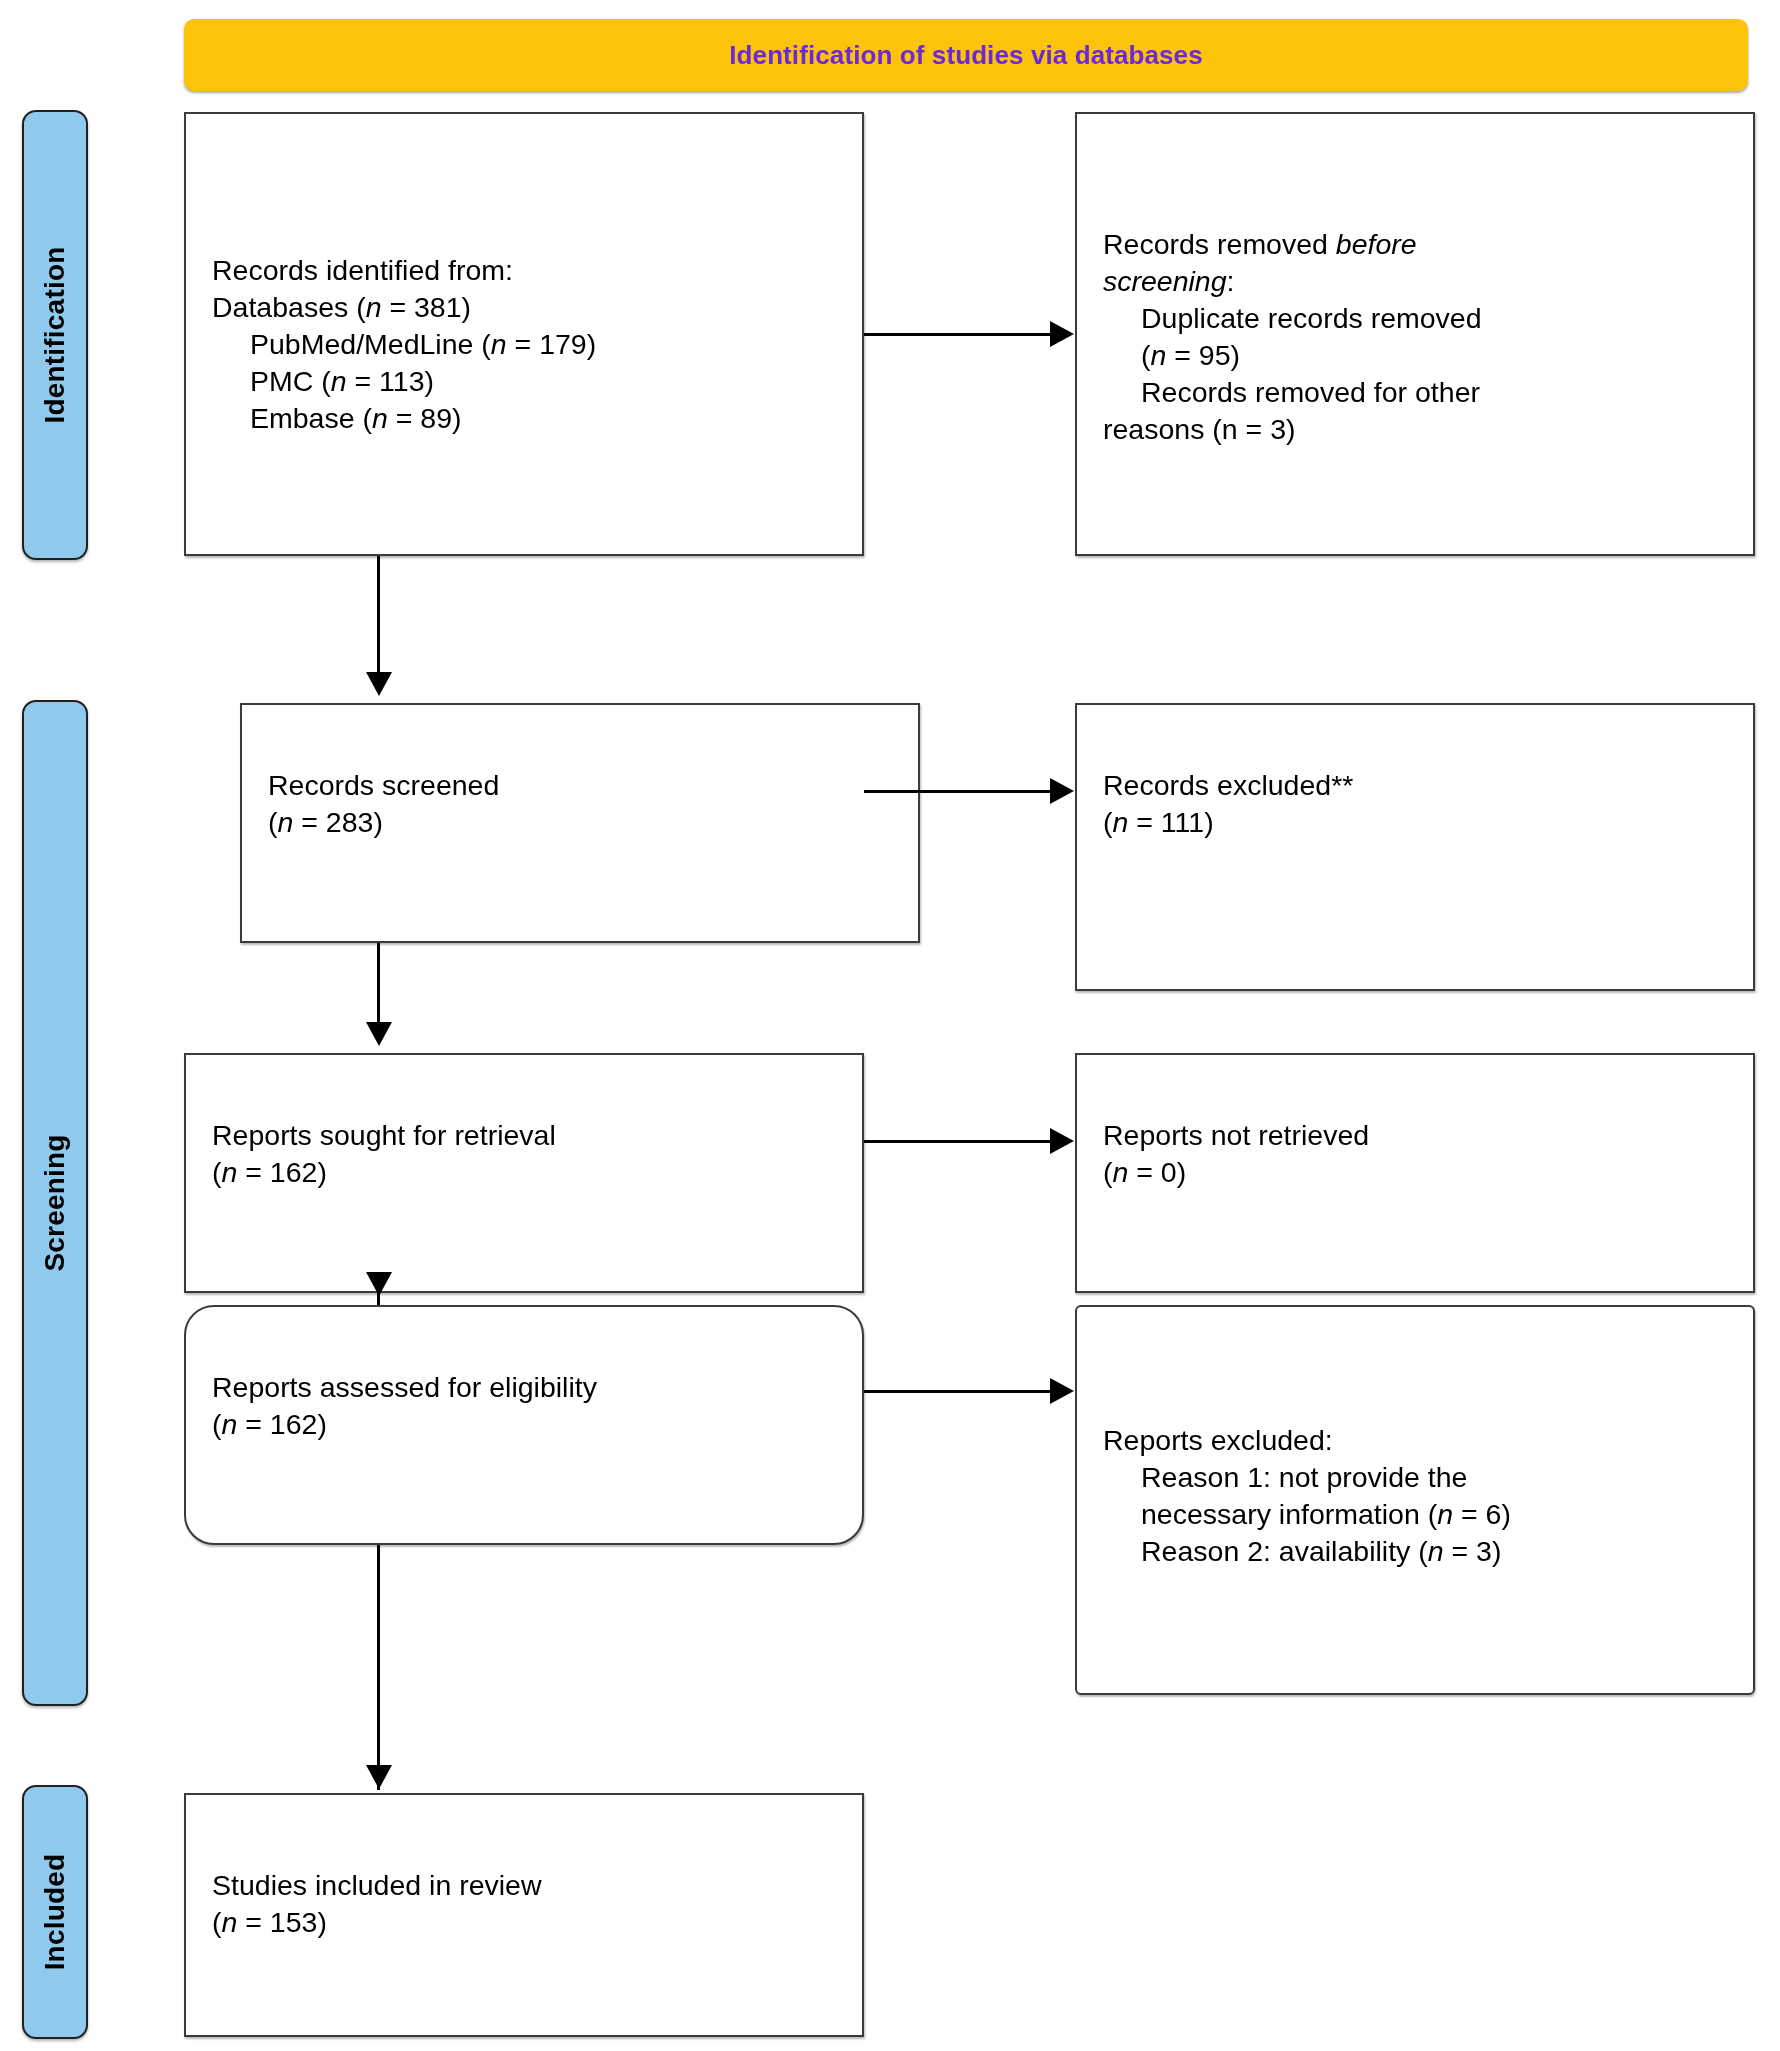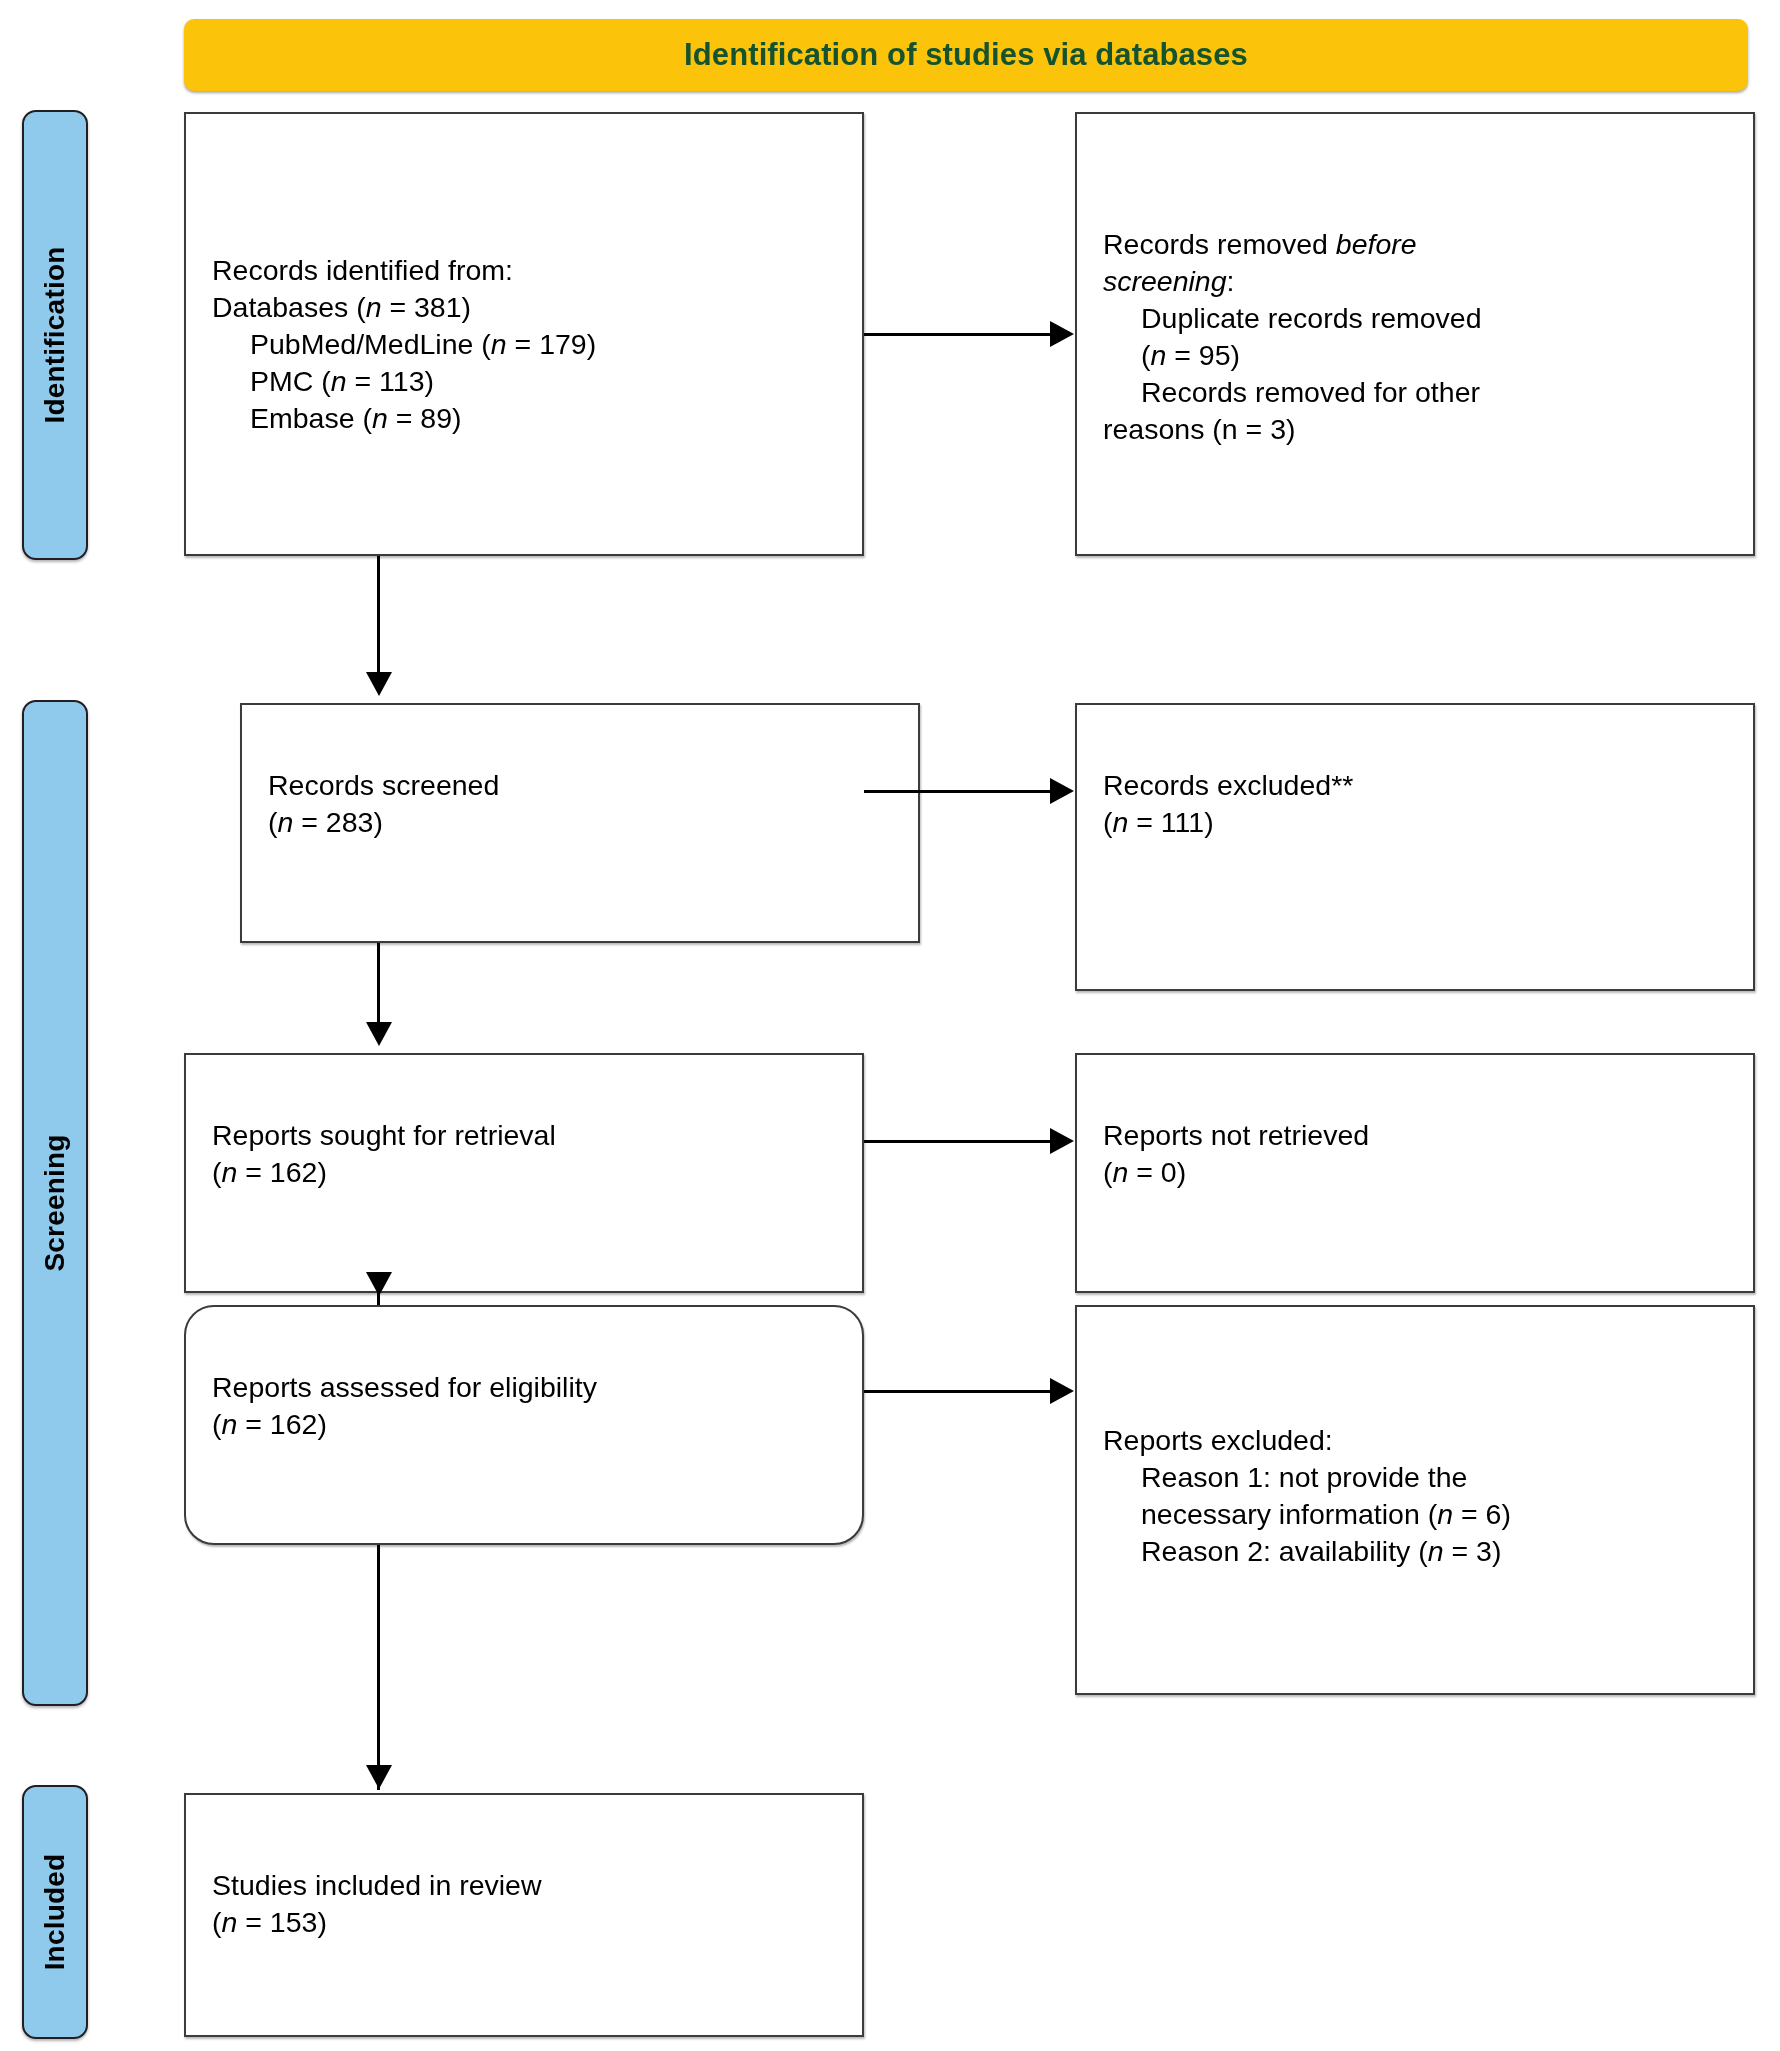--- a/index.html
+++ b/index.html
@@ -24,23 +24,23 @@
     width: 1564px;
     height: 72px;
     background: #FCC30B;
     border-radius: 10px;
     display: flex;
     align-items: center;
     justify-content: center;
     box-shadow: 0 2px 3px rgba(0,0,0,0.35);
   }
   .banner-title {
-    font-size: 31px;
+    font-size: 26px;
     font-weight: bold;
-    color: #14532d;
+    color: #6d28d9;
     letter-spacing: 0.1px;
     white-space: nowrap;
   }
 
   
   .stage-band {
     position: absolute;
     left: 22px;
     width: 62px;
     background: #8FC9EC;
@@ -199,21 +199,21 @@
   <div class="vline" style="left:377px; top:1293px; height:82px;"></div>
   <div class="arrow-down" style="left:366px; top:1272px;"></div>
 
   <div class="flowbox" style="left:184px; top:1305px; width:680px; height:240px;border-radius:30px;">
     <div class="boxtext" style="top:62px;">
       <span>Reports assessed for eligibility</span><br>
       <span>(</span><span class="it">n</span><span> = 162)</span>
     </div>
   </div>
 
-  <div class="flowbox" style="left:1075px; top:1305px; width:680px; height:390px;">
+  <div class="flowbox" style="left:1075px; top:1305px; width:680px; height:390px;border-radius:6px;">
     <div class="boxtext" style="top:115px;">
       <span>Reports excluded:</span>
       <span class="ind">Reason 1: not provide the</span>
       <span class="ind"><span>necessary information (</span><span class="it">n</span><span> = 6)</span></span>
       <span class="ind"><span>Reason 2: availability (</span><span class="it">n</span><span> = 3)</span></span>
     </div>
   </div>
 
   <div class="hline" style="left:864px; top:1390px; width:188px;"></div>
   <div class="arrow-right" style="left:1050px; top:1378px;"></div>

